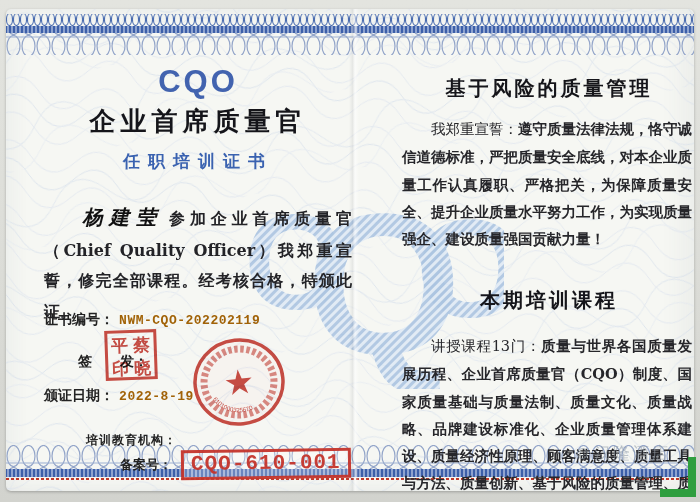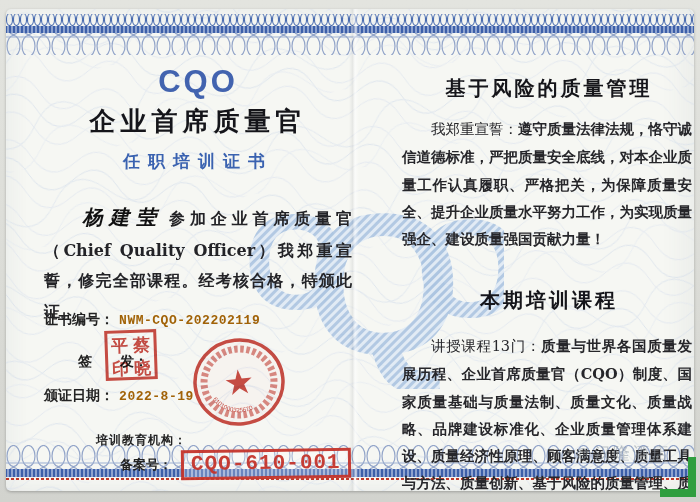--- a/index.html
+++ b/index.html
@@ -43,21 +43,21 @@
           text-align:justify; text-indent:2.4em; color:#232327; font-weight:600; }
   .name { font-style:italic; font-weight:bold; font-size:20px; letter-spacing:2px;
           font-family:"DejaVu Serif", serif; color:#111; padding-right:6px; }
   .row { position:absolute; left:2px; white-space:nowrap; }
   .lab { font-family:"DejaVu Serif", serif; font-weight:bold; font-size:14px; color:#222; }
   .val { font-weight:bold; font-size:13px; letter-spacing:.5px; color:#a16207;
          font-family:Liberation Mono, monospace; }
   .row-certno { top:300px; }
   .row-sign   { top:342px;margin-left:34px; }
   .row-date   { top:376px; }
-  .row-org    { top:420px; left:54px; }
+  .row-org    { top:420px; left:44px; }
   .row-org .lab { font-size:12px; letter-spacing:1px; }
   .row-filing { top:440px; left:54px; }
   .row-filing .lab { font-size:13px;margin-left:24px; }
   .stampbox { display:inline-block; margin-left:4px; padding:0 7px 1px 7px;
           border:3px solid #c5352c; color:#c5352c; font-weight:bold; font-size:21px;
           letter-spacing:1px; font-family:"Liberation Mono", monospace;
           transform:rotate(-.8deg); background:rgba(255,255,255,.25); opacity:.95; }
 
   
   .seal-sq { position:absolute; left:99px; top:321px; width:52px; height:50px; z-index:4;

